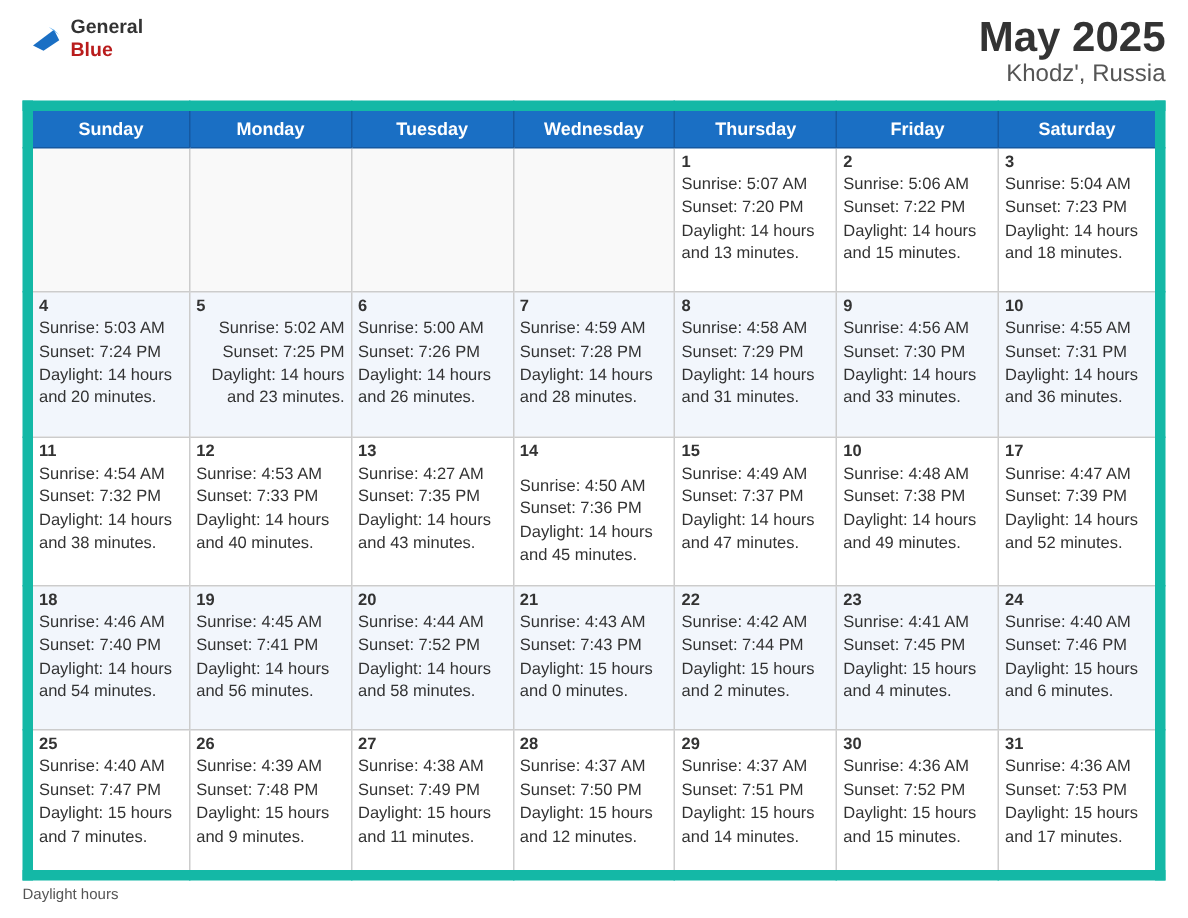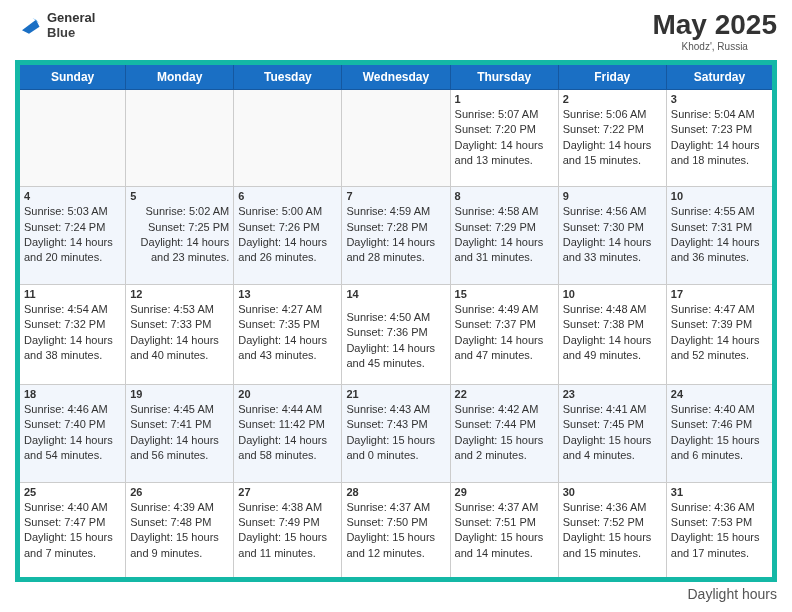--- a/index.html
+++ b/index.html
@@ -28,41 +28,41 @@
       align-items: center;
       gap: 4px;
     }
     .logo-text {
       display: flex;
       flex-direction: column;
       font-size: 13px;
       font-weight: bold;
     }
     .logo-general { color: #333; }
-    .logo-blue { color: #404040; }
+    .logo-blue { color: #b91c1c; }
     .logo-icon {
       width: 28px;
       height: 28px;
     }
     .title-block {
-      text-align: center;
+      text-align: right;
     }
     .title-month {
       font-size: 28px;
       font-weight: bold;
       color: #333;
       line-height: 1.1;
     }
     .title-location {
-      font-size: 10px;
+      font-size: 16px;
       color: #555;
     }
     .calendar {
       flex: 1;
-      border: 5px solid #14b8a6;
+      border: 7px solid #14b8a6;
       border-collapse: collapse;
       width: 100%;
       table-layout: fixed;
     }
     .calendar th {
       background: #1a6fc4;
       color: #fff;
       text-align: center;
       font-size: 12px;
       font-weight: bold;
@@ -93,24 +93,24 @@
       color: #333;
       display: block;
       margin-bottom: 2px;
     }
     .day-info {
       font-size: 11px;
       color: #333;
       line-height: 1.4;
     }
     .footer-note {
-      font-size: 14px;
+      font-size: 10px;
       color: #555;
       margin-top: 4px;
-      text-align: right;
+      text-align: left;
     }
   </style>
 </head>
 <body>
 
 <div class="page">
   <div class="header">
     <div class="logo">
       <svg class="logo-icon" viewBox="0 0 32 32" xmlns="http://www.w3.org/2000/svg">
         <rect x="0" y="0" width="32" height="32" fill="none"></rect>
@@ -281,21 +281,21 @@
           <td>
             <span class="day-num">19</span>
             <div class="day-info" style="white-space: pre-line;">Sunrise: 4:45 AM
 Sunset: 7:41 PM
 Daylight: 14 hours
 and 56 minutes.</div>
           </td>
           <td>
             <span class="day-num">20</span>
             <div class="day-info" style="white-space: pre-line;">Sunrise: 4:44 AM
-Sunset: 11:42 PM
+Sunset: 7:52 PM
 Daylight: 14 hours
 and 58 minutes.</div>
           </td>
           <td>
             <span class="day-num">21</span>
             <div class="day-info" style="white-space: pre-line;">Sunrise: 4:43 AM
 Sunset: 7:43 PM
 Daylight: 15 hours
 and 0 minutes.</div>
           </td>

